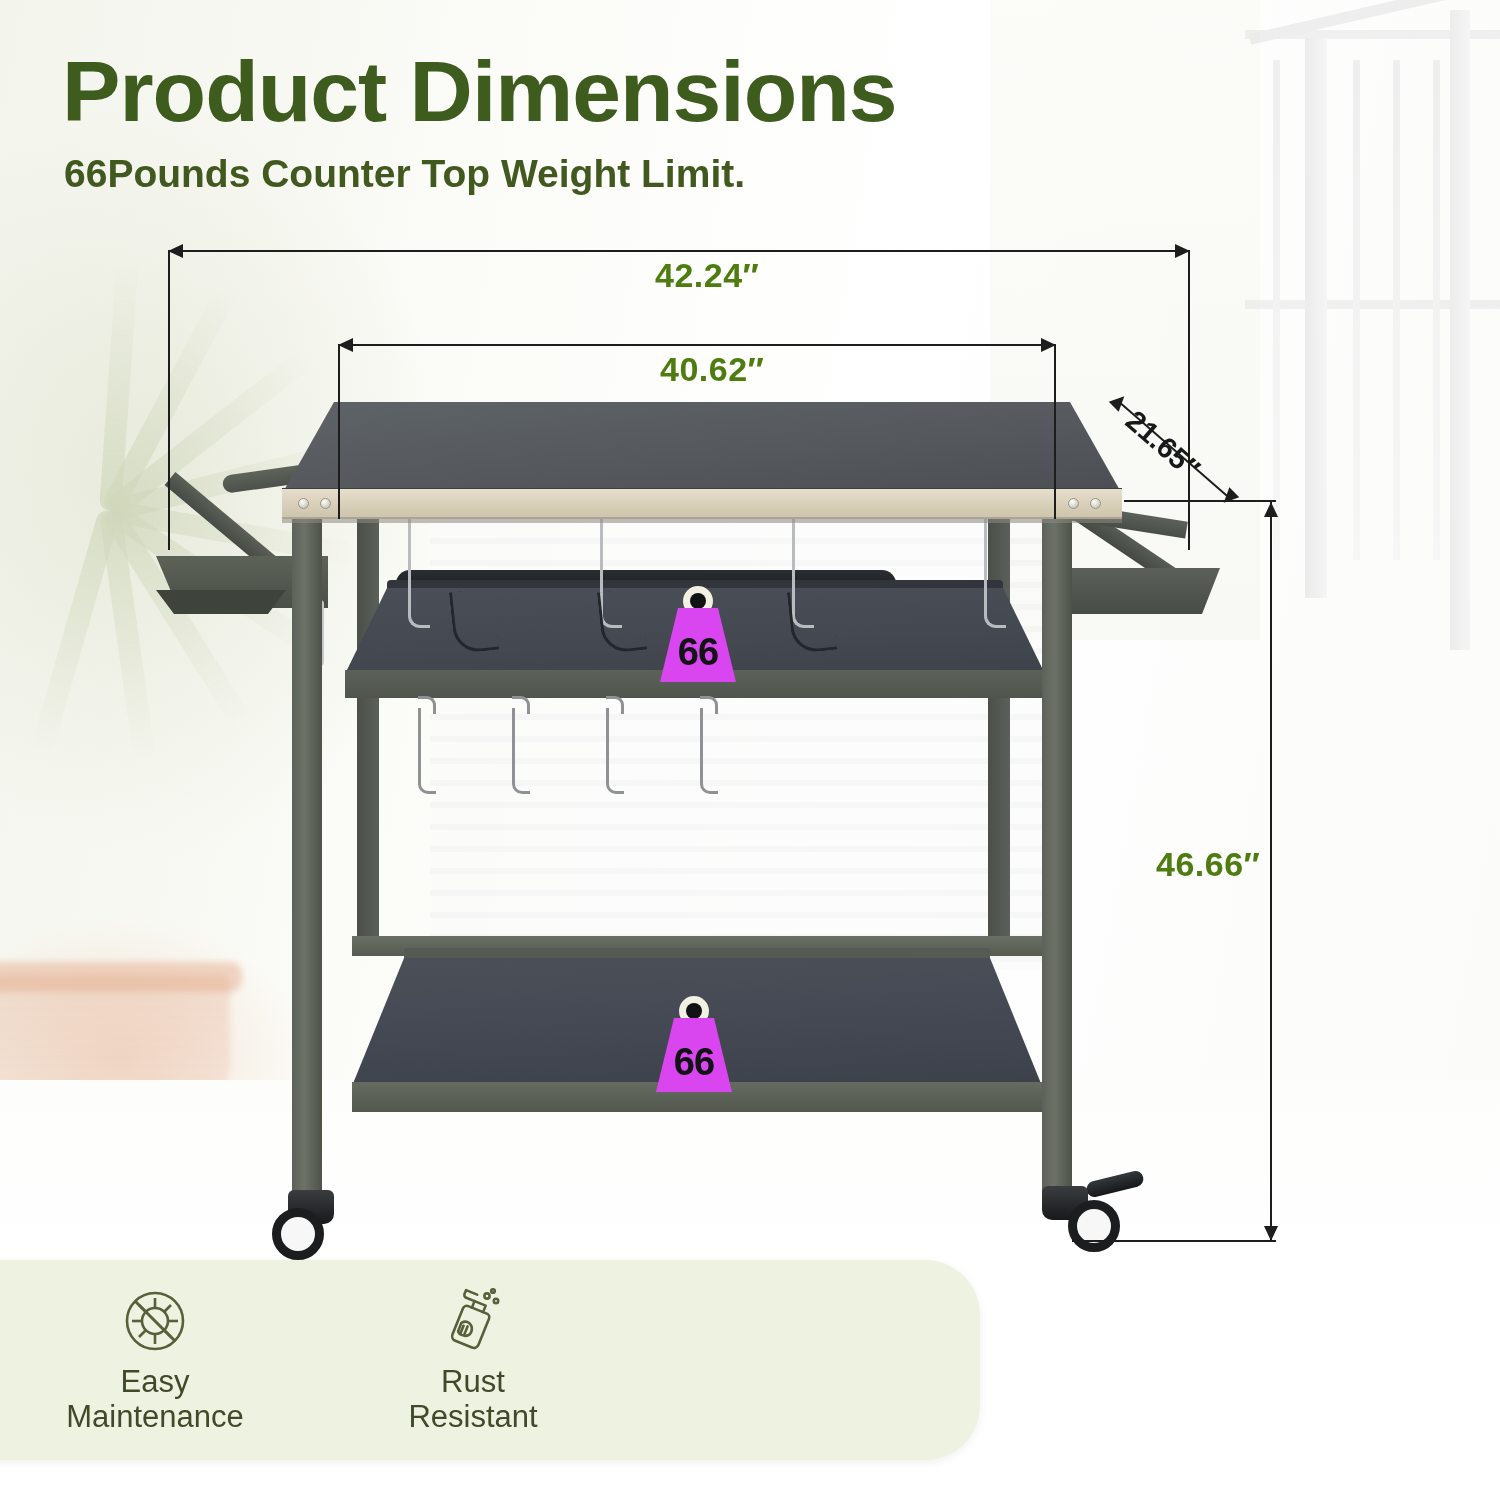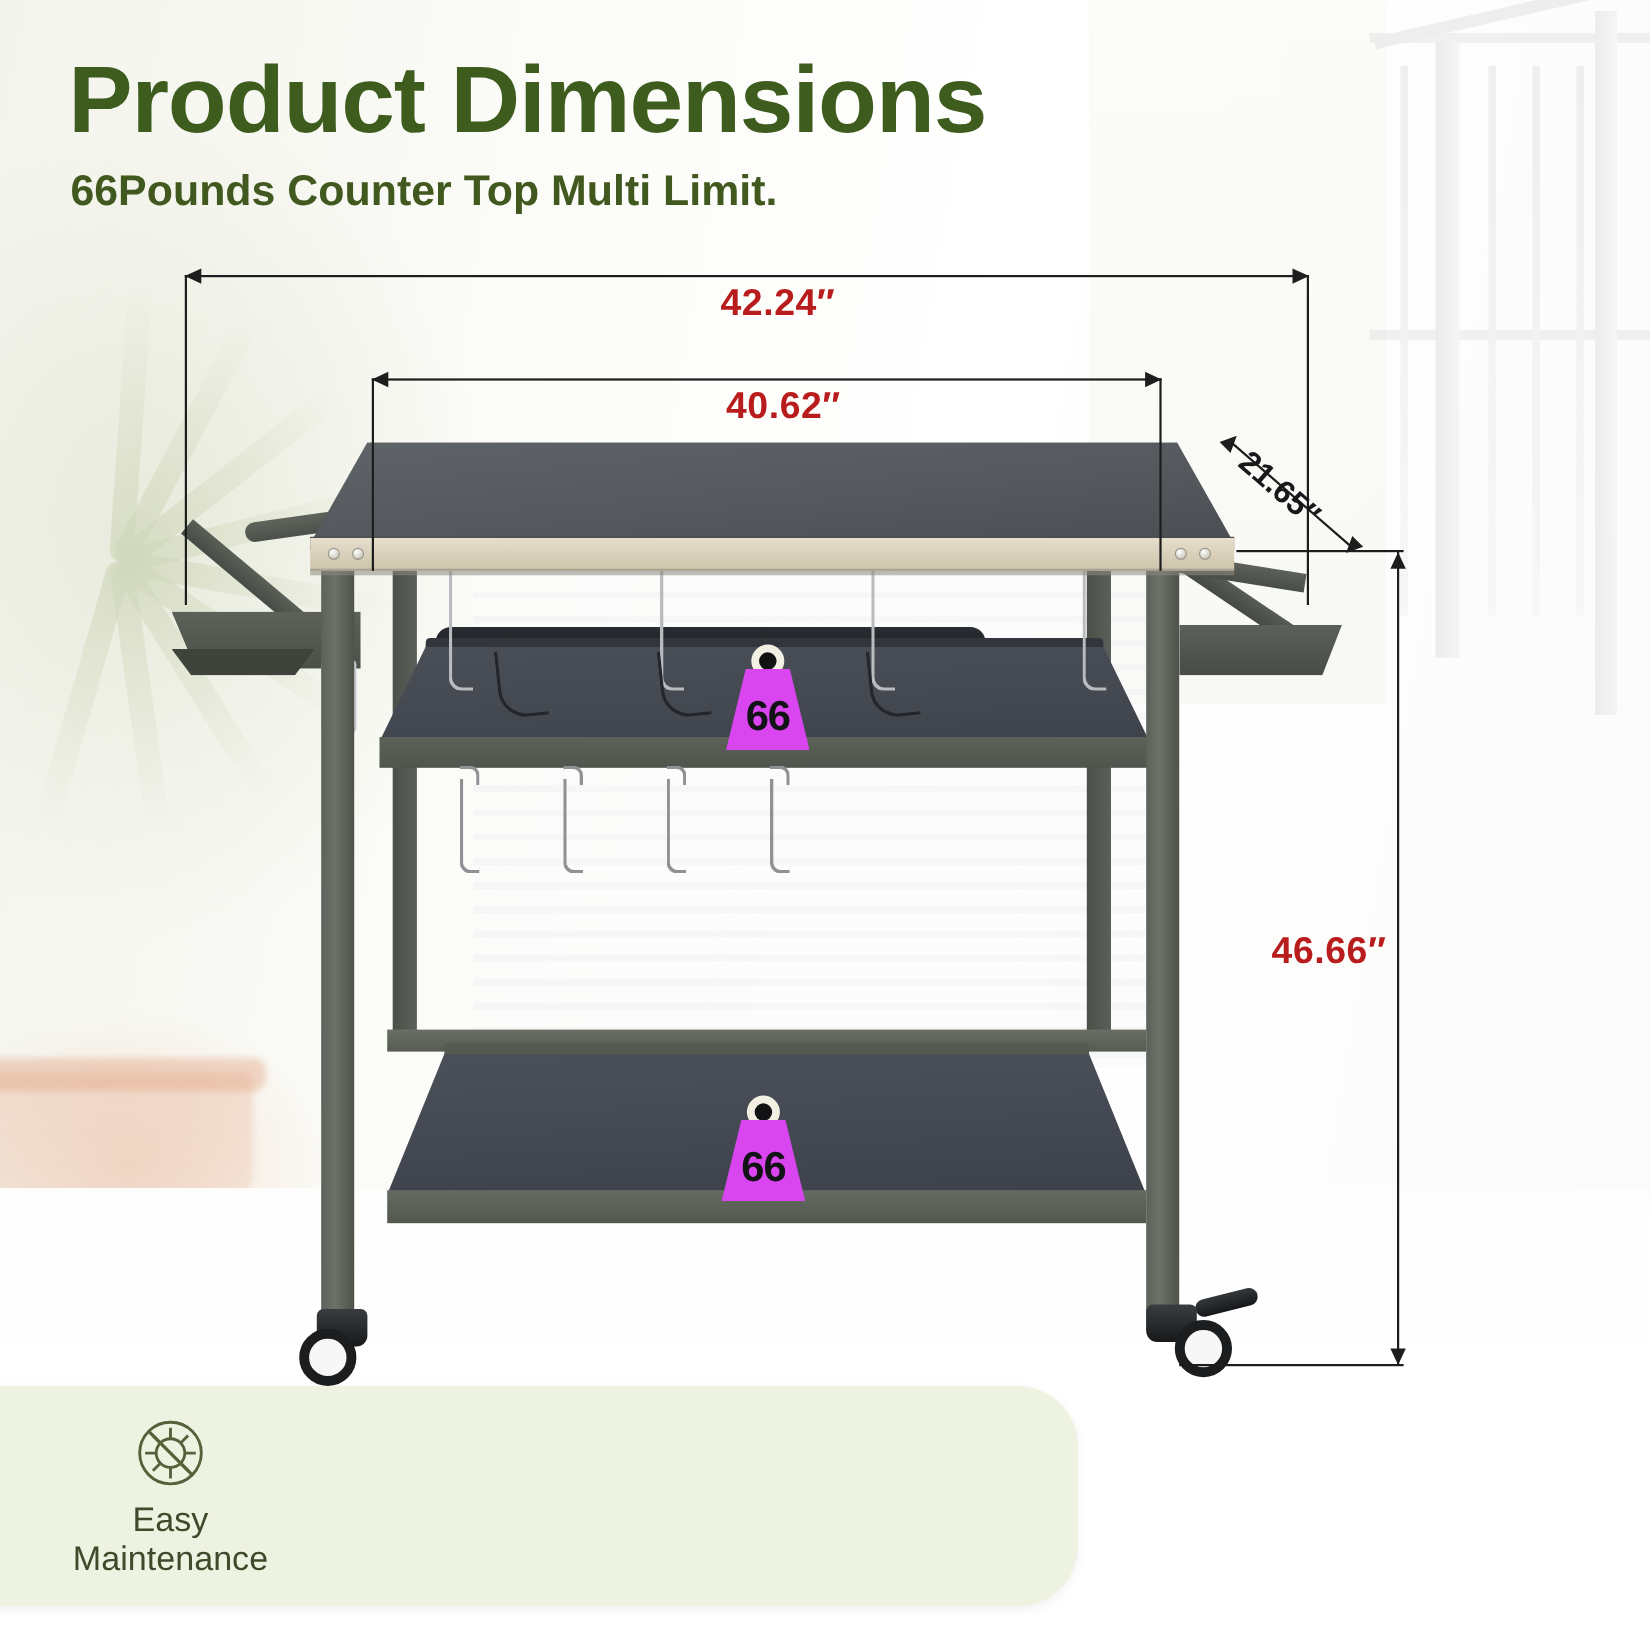--- a/index.html
+++ b/index.html
@@ -105,21 +105,21 @@
   .arrow-right { border-left: 15px solid #1d1d1d; }
   .arrow-up {
     border-left: 7px solid transparent; border-right: 7px solid transparent;
     border-bottom: 15px solid #1d1d1d; border-top: none;
   }
   .arrow-down {
     border-left: 7px solid transparent; border-right: 7px solid transparent;
     border-top: 15px solid #1d1d1d; border-bottom: none;
   }
   .dim-label {
-    position: absolute; font-size: 34px; font-weight: 700; color: #b91c1c;
+    position: absolute; font-size: 34px; font-weight: 700; color: #4d7c0f;
     background: transparent; white-space: nowrap; letter-spacing: .5px;
   }
   .dim-label-depth {
     position: absolute; font-size: 29px; font-weight: 700; color: #17181a;
     transform: rotate(41deg); transform-origin: 0 50%; white-space: nowrap;
   }
   .diag-arrow-line {
     position: absolute; height: 2px; background: #1d1d1d;
     transform-origin: 0 50%;
   }
@@ -381,21 +381,21 @@
     <div class="baluster" style="left:148px"></div>
     <div class="baluster" style="left:188px"></div>
     <div class="rail-post"></div>
     <div class="rail-post2"></div>
   </div>
 
   <div class="floor-band"></div>
 </div>
 
 <div class="title">Product Dimensions</div>
-<div class="subtitle">66Pounds Counter Top Multi Limit.</div>
+<div class="subtitle">66Pounds Counter Top Weight Limit.</div>
 
 <div class="cart">
 
   <div class="side-arm-diag"></div>
   <div class="side-arm-top"></div>
   <div class="side-plate"></div>
   <div class="side-plate-under"></div>
   <div class="hinge">
     <div class="hinge-bolt" style="left:5px; top:8px"></div>
     <div class="hinge-bolt" style="left:18px; top:8px"></div>
@@ -515,14 +515,33 @@
         <line x1="45" y1="45" x2="52" y2="52"></line>
         <line x1="52" y1="20" x2="45" y2="27"></line>
         <line x1="27" y1="45" x2="20" y2="52"></line>
         <line x1="16" y1="16" x2="56" y2="56" stroke-width="3"></line>
       </svg>
     </div>
     <div class="feature-label">Easy
 Maintenance</div>
   </div>
 
+  <div class="feature">
+    <div class="feature-icon">
+      <svg width="72" height="72" viewBox="0 0 72 72" fill="none" stroke="#56603a" stroke-width="2.6" stroke-linejoin="round" stroke-linecap="round">
+        <g transform="rotate(22 36 36)">
+          <path d="M26 24 h20 a4 4 0 0 1 4 4 v28 a5 5 0 0 1 -5 5 h-18 a5 5 0 0 1 -5 -5 v-28 a4 4 0 0 1 4 -4 z"></path>
+          <path d="M30 24 v-7 h12 v7"></path>
+          <path d="M30 17 h-9 a3 3 0 0 1 -3 -3 v-4 h12"></path>
+          <path d="M26 42 c3 -4 8 -4 11 0 c2 3 2 7 0 9 c-3 3 -9 3 -11 0 z"></path>
+          <line x1="29" y1="44" x2="29" y2="52"></line>
+          <line x1="33" y1="43" x2="33" y2="52"></line>
+        </g>
+        <circle cx="50" cy="11" r="2.6"></circle>
+        <circle cx="59" cy="16" r="2.2"></circle>
+        <circle cx="56" cy="6" r="1.8"></circle>
+      </svg>
+    </div>
+    <div class="feature-label">Rust
+Resistant</div>
+  </div>
 
 </div>
 
 </body></html>

